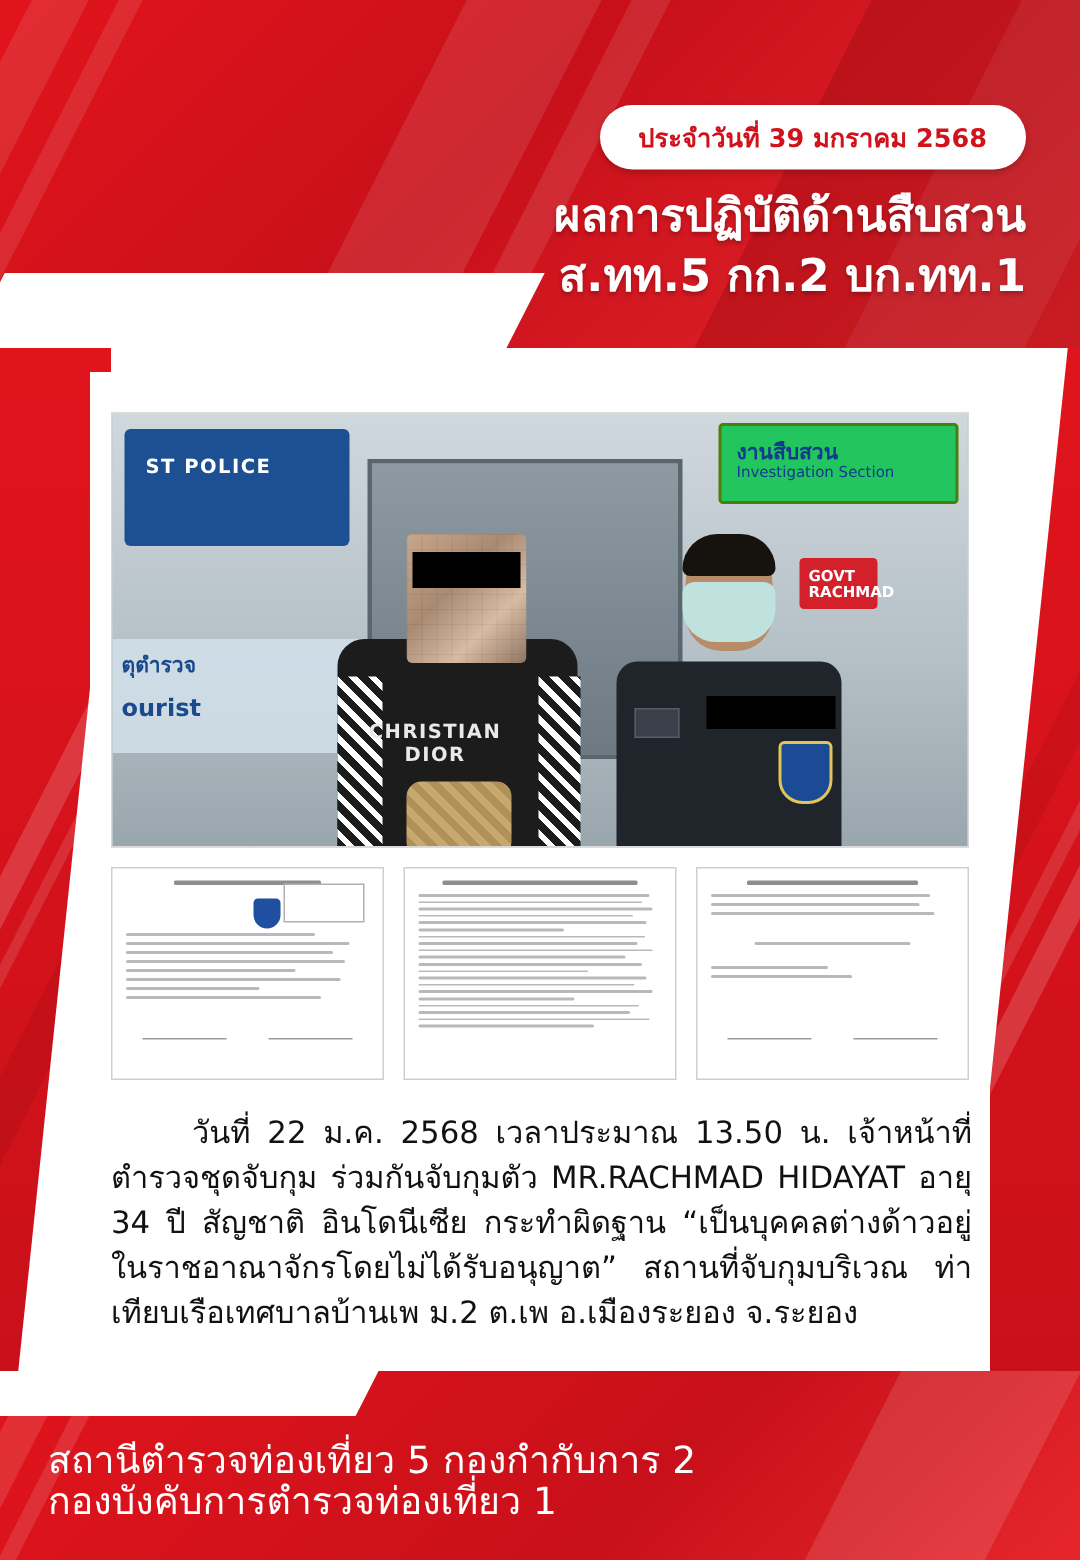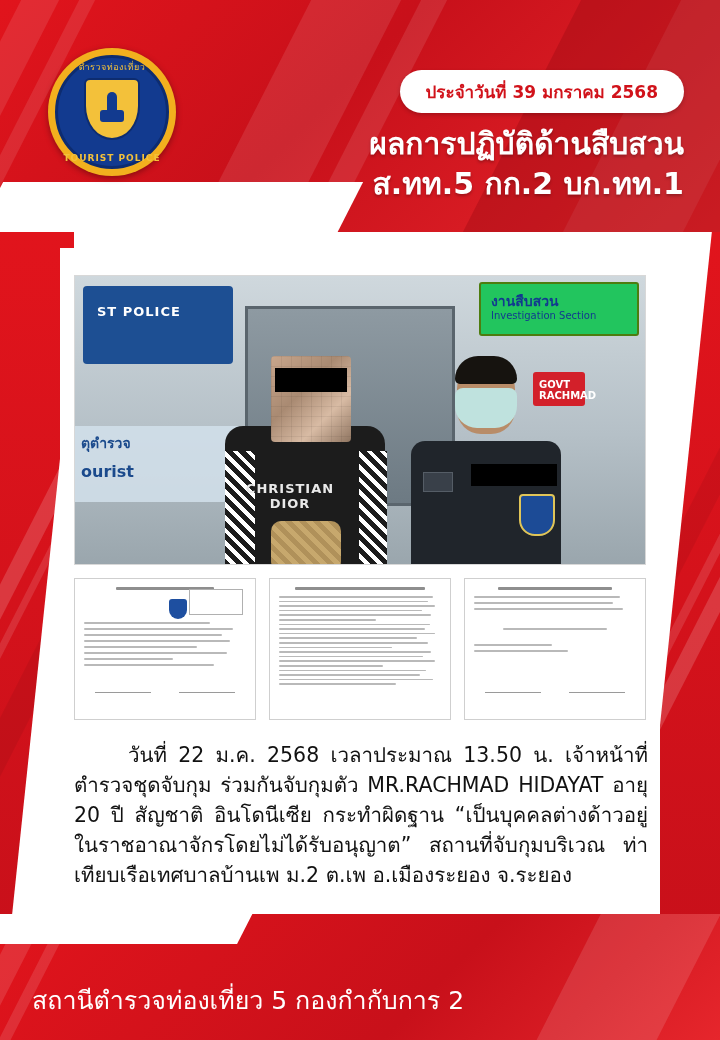--- a/index.html
+++ b/index.html
@@ -330,29 +330,20 @@
   <div class="header-band">
     <div class="diag d1"></div>
     <div class="diag d2"></div>
     <div class="diag d3"></div>
     <div class="diag d4"></div>
     <div class="diag d5"></div>
     <div class="dark-wedge"></div>
     <div class="header-slash"></div>
   </div>
 
-  <div class="emblem">
-    <div class="ring-outer"></div>
-    <div class="ring-inner"></div>
-    <div class="txt-top">ตำรวจท่องเที่ยว</div>
-    <div class="shield">
-      <div class="tower"></div>
-    </div>
-    <div class="txt-bot">TOURIST POLICE</div>
-  </div>
 
   <div class="date-pill">ประจำวันที่ 39 มกราคม 2568</div>
   <div class="title-1">ผลการปฏิบัติด้านสืบสวน</div>
   <div class="title-2">ส.ทท.5 กก.2 บก.ทท.1</div>
 
   <div class="rail-left">
     <div class="sl" style="left:-14px;top:-20px;width:18px;height:800px;background:rgba(255,255,255,0.16);"></div>
     <div class="sl" style="left:16px;top:-20px;width:8px;height:800px;"></div>
     <div class="sl" style="left:54px;top:-20px;width:30px;height:800px;background:rgba(0,0,0,0.06);"></div>
   </div>
@@ -458,25 +449,26 @@
       <div style="height:10px"></div>
       <div class="dline" style="width:48%"></div>
       <div class="dline" style="width:58%"></div>
       <div style="height:14px"></div>
       <div class="sig"></div>
       <div class="sig2"></div>
     </div>
 
   </div>
 
-  <div class="body-text">วันที่ 22 ม.ค. 2568 เวลาประมาณ 13.50 น. เจ้าหน้าที่ตำรวจชุดจับกุม ร่วมกันจับกุมตัว MR.RACHMAD HIDAYAT อายุ 20 ปี สัญชาติ อินโดนีเซีย กระทำผิดฐาน “เป็นบุคคลต่างด้าวอยู่ในราชอาณาจักรโดยไม่ได้รับอนุญาต” สถานที่จับกุมบริเวณ ท่าเทียบเรือเทศบาลบ้านเพ ม.2 ต.เพ อ.เมืองระยอง จ.ระยอง</div>
+  <div class="body-text">วันที่ 22 ม.ค. 2568 เวลาประมาณ 13.50 น. เจ้าหน้าที่ตำรวจชุดจับกุม ร่วมกันจับกุมตัว MR.RACHMAD HIDAYAT อายุ 34 ปี สัญชาติ อินโดนีเซีย กระทำผิดฐาน “เป็นบุคคลต่างด้าวอยู่ในราชอาณาจักรโดยไม่ได้รับอนุญาต” สถานที่จับกุมบริเวณ ท่าเทียบเรือเทศบาลบ้านเพ ม.2 ต.เพ อ.เมืองระยอง จ.ระยอง</div>
 
   <div class="footer-band">
     <div class="fd f1"></div>
     <div class="fd f2"></div>
     <div class="fd f3"></div>
     <div class="footer-white-slash"></div>
   </div>
   <div class="footer-text">
     <div>สถานีตำรวจท่องเที่ยว 5 กองกำกับการ 2</div>
+    <div>กองบังคับการตำรวจท่องเที่ยว 1</div>
   </div>
 
 </div>
 
 </body></html>

